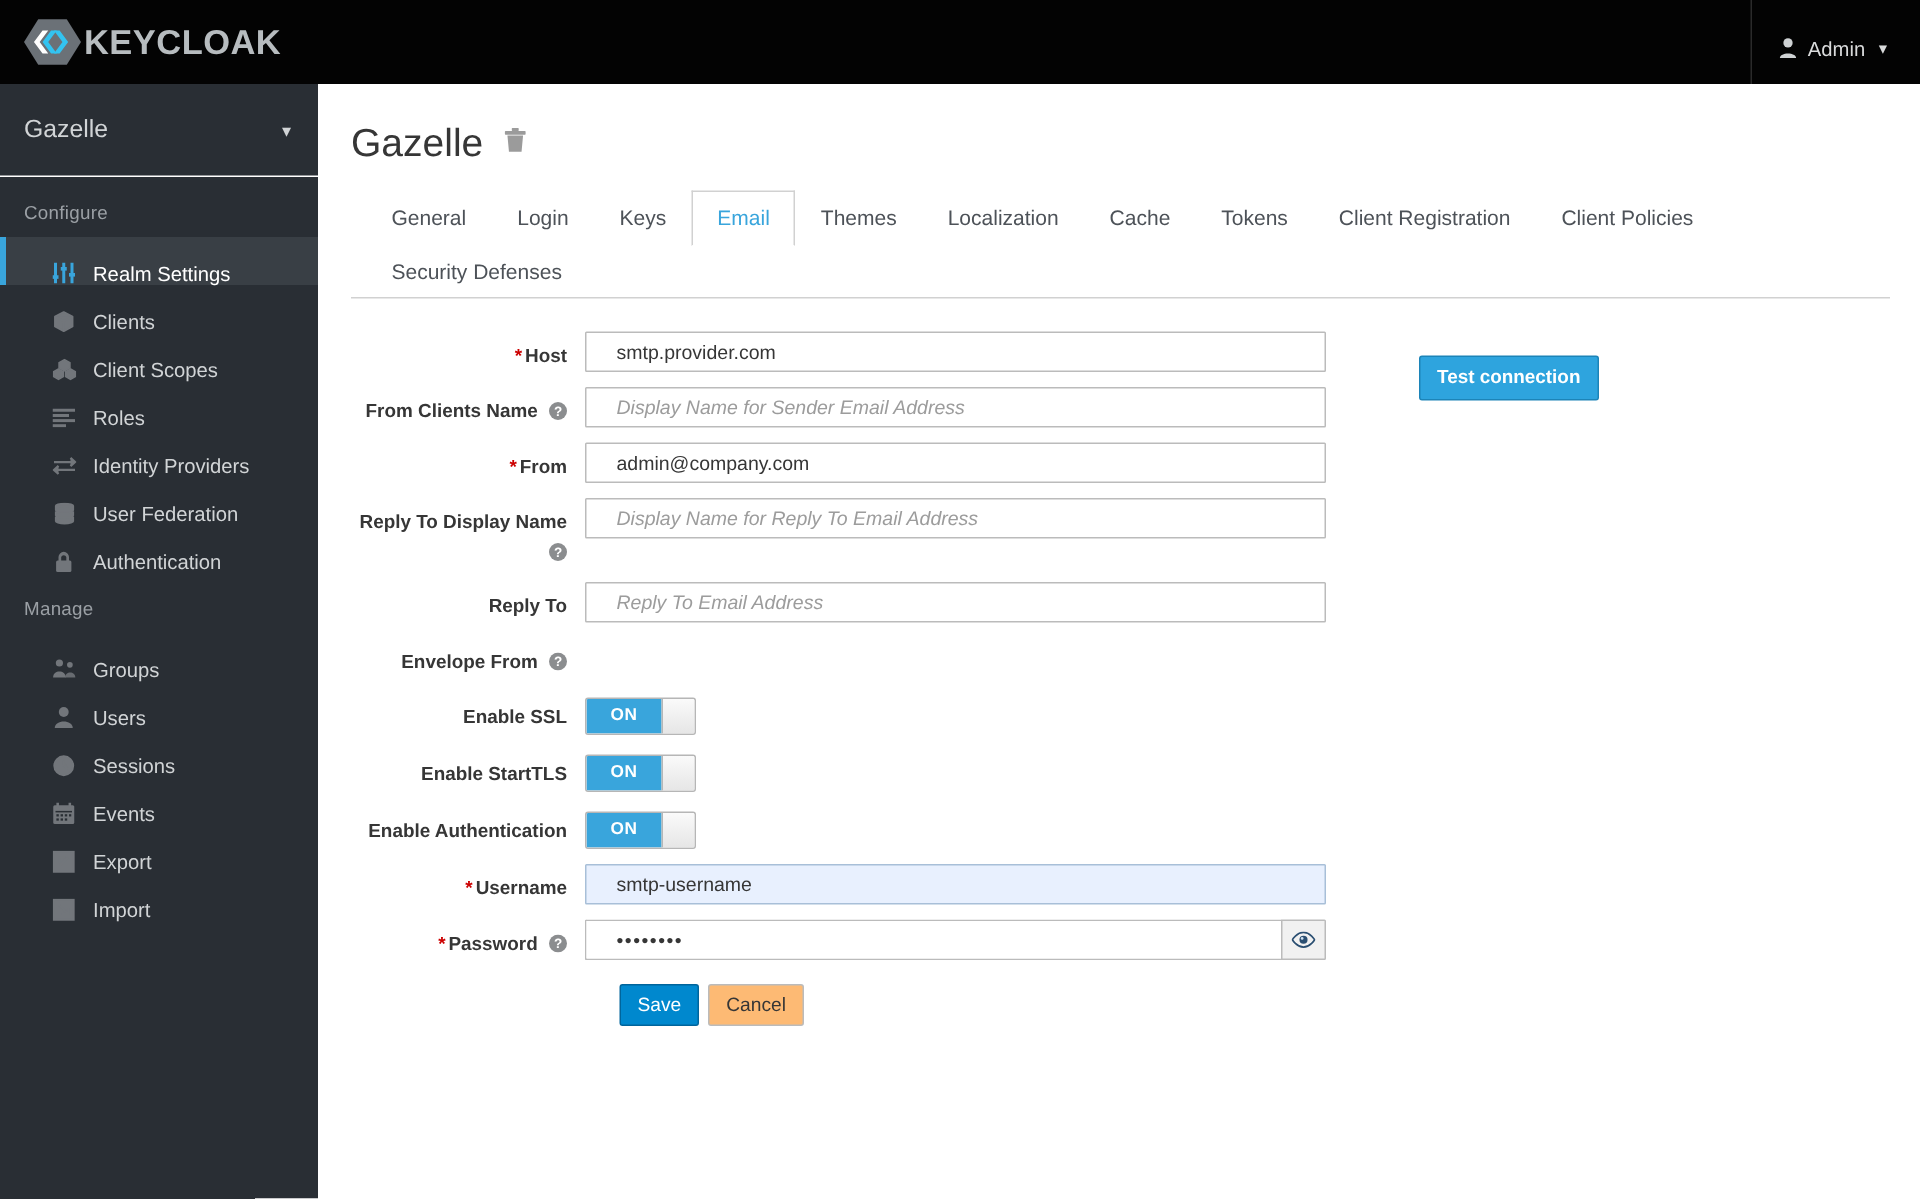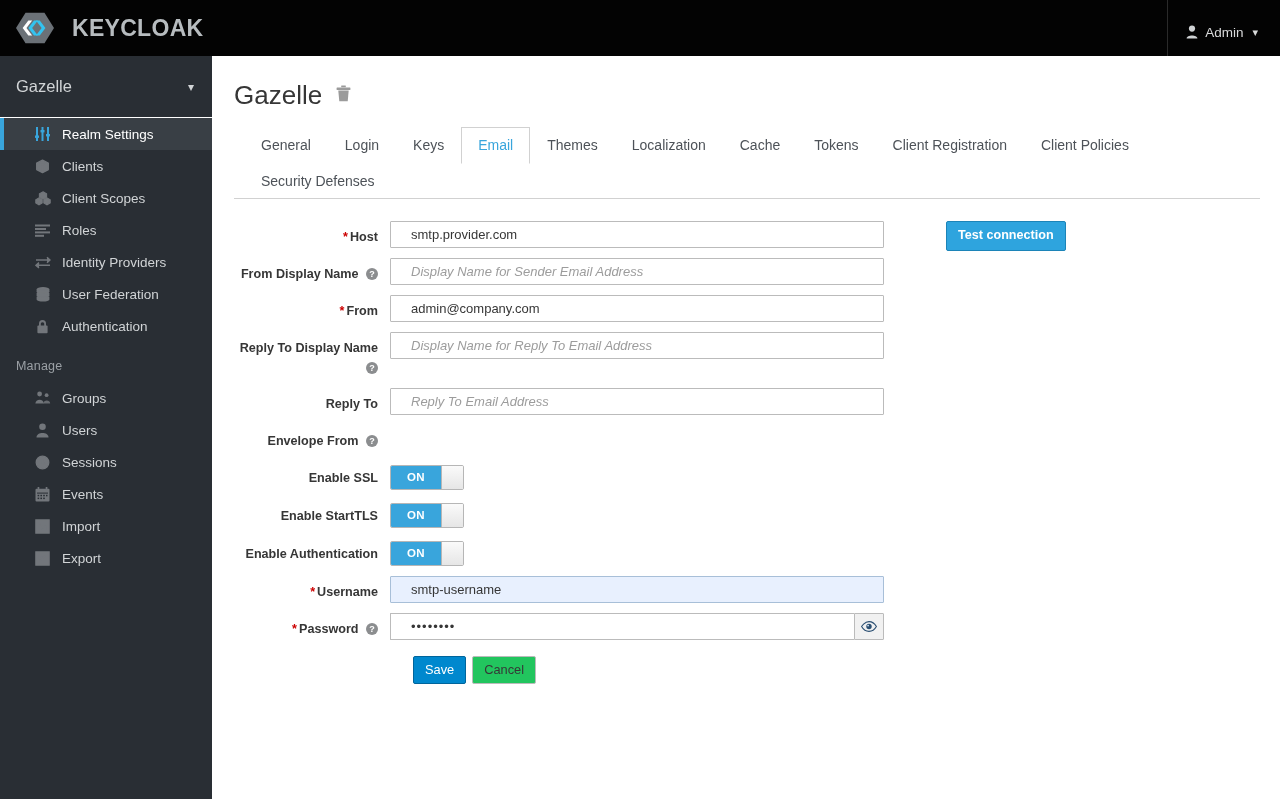--- a/index.html
+++ b/index.html
@@ -18,21 +18,21 @@
     background: #030303;
     display: flex; align-items: center;
   }
   .brand {
     display: flex; align-items: center; gap: 0px;
     margin-left: 16px;
   }
   .brand-logo { width: 38px; height: 38px; display:block; }
   .brand-text {
     font-size: 23px; font-weight: bold; letter-spacing: 0.3px;
-    color: #b7bcbf; margin-left: 18px;
+    color: #b7bcbf; margin-left: 2px;
   }
   .topbar-right {
     position: absolute; right: 0; top: 0; height: 64px;
     display: flex; align-items: center; padding: 0 22px 0 18px;
     border-left: 1px solid #2a2a2a;
     gap: 7px;
   }
   .user-icon { width: 12px; height: 14px; display:block; }
   .admin-label { color: #d9dadb; font-size: 13.5px; }
   .chev { font-size: 11px; color: #d9dadb; margin-left: 2px; }
@@ -52,21 +52,21 @@
   }
   .realm-name { color: #d1d4d6; font-size: 16.5px; }
   .realm-chev { color: #d1d4d6; font-size: 12px; }
 
   .nav-section-title {
     color: #9ba0a5; font-size: 12.5px;
     padding: 17px 0 9px 16px;
     letter-spacing: .2px;
   }
   .nav-item {
-    display: flex; align-items: center;
+    display: flex; align-items: flex-end;
     height: 32px;
     padding-left: 30px;
     color: #d1d4d6; font-size: 13.5px;
     cursor: pointer;
     border-left: 4px solid transparent;
     text-decoration: none;
   }
   .nav-item .ico {
     width: 17px; height: 16px; margin-right: 11px;
     display: flex; align-items: center; justify-content: center;
@@ -192,26 +192,26 @@
     font-size: 12.8px;
     padding: 5px 11px 6px;
     border-radius: 2px;
     cursor: pointer;
     line-height: 1.2;
   }
   .btn-primary {
     background: #0088ce; border: 1px solid #00659c; color: #fff;
   }
   .btn-default {
-    background: #22c55e; border: 1px solid #bbb; color: #363636;
+    background: #fdba74; border: 1px solid #bbb; color: #363636;
   }
   .btn-row { display: flex; gap: 6px; margin-top: 6px; padding-left: 23px; }
 
   .test-conn {
-    position: absolute; left: 712px; top: 22px;
+    position: absolute; left: 712px; top: 38px;
   }
   .test-conn .btn {
     background: #2ea4de; border: 1px solid #1c84b8; color: #fff;
     font-weight: bold; font-size: 12.6px; padding: 6px 11px 7px;
   }
 </style>
 </head>
 <body>
 
 <div class="app">
@@ -240,20 +240,21 @@
     </div>
   </div>
 
   <div class="sidebar">
 
     <div class="realm-select">
       <span class="realm-name">Gazelle</span>
       <span class="realm-chev">▾</span>
     </div>
 
+    <div class="nav-section-title">Configure</div>
 
     <div class="nav-item active">
       <span class="ico">
         <svg width="15" height="14" viewBox="0 0 15 14">
             <g stroke-width="0">
           <rect x="1" y="0" width="2" height="14"></rect>
               <rect x="6.5" y="0" width="2" height="14"></rect>
               <rect x="12" y="0" width="2" height="14"></rect>
           <rect x="0" y="8.5" width="4" height="2.4"></rect>
               <rect x="5.5" y="3" width="4" height="2.4"></rect>
@@ -384,34 +385,34 @@
             </g>
         </svg>
       </span>
       <span>Events</span>
     </div>
 
     <div class="nav-item">
       <span class="ico">
         <svg width="15" height="15" viewBox="0 0 15 15" fill="none" stroke-width="1.35">
           <path d="M0.9 0.9 L14.1 0.9 L14.1 14.1 L0.9 14.1 Z"></path>
-          <path d="M4.6 4.6 L10.2 10.2 M10.4 6.3 L10.4 10.4 L6.3 10.4"></path>
-        </svg>
-      </span>
-      <span>Import</span>
+          <path d="M10.4 4.6 L4.8 10.2 M4.6 8.7 L4.6 4.6 L8.7 4.6"></path>
+        </svg>
+      </span>
+      <span>Export</span>
     </div>
 
     <div class="nav-item">
       <span class="ico">
         <svg width="15" height="15" viewBox="0 0 15 15" fill="none" stroke-width="1.35">
           <path d="M0.9 0.9 L14.1 0.9 L14.1 14.1 L0.9 14.1 Z"></path>
-          <path d="M10.4 4.6 L4.8 10.2 M4.6 8.7 L4.6 4.6 L8.7 4.6"></path>
-        </svg>
-      </span>
-      <span>Export</span>
+          <path d="M4.6 4.6 L10.2 10.2 M10.4 6.3 L10.4 10.4 L6.3 10.4"></path>
+        </svg>
+      </span>
+      <span>Import</span>
     </div>
 
   </div>
 
   <div class="main">
 
     <div class="page-head">
       <h1 class="page-title">Gazelle</h1>
       <span class="trash-icon">
         <svg width="15" height="17" viewBox="0 0 15 17" fill="#9b9b9b">
@@ -445,21 +446,21 @@
           <span class="req">*</span><span>Host</span>
         </div>
         <div class="fctl">
           <input class="txt" type="text" value="smtp.provider.com" style="">
         </div>
       </div>
 
 
       <div class="frow">
         <div class="flabel">
-          <span>From Display Name</span>
+          <span>From Clients Name</span>
           <span class="help">
             <svg width="12" height="12" viewBox="0 0 12 12">
                 <circle cx="6" cy="6" r="6" fill="#8b8d8f"></circle>
                 <text x="6" y="9" font-size="9" font-family="Liberation Sans, sans-serif" fill="#fff" text-anchor="middle">?</text>
               </svg>
           </span>
         </div>
         <div class="fctl">
           <input class="txt" type="text" placeholder="Display Name for Sender Email Address" style="">
         </div>

